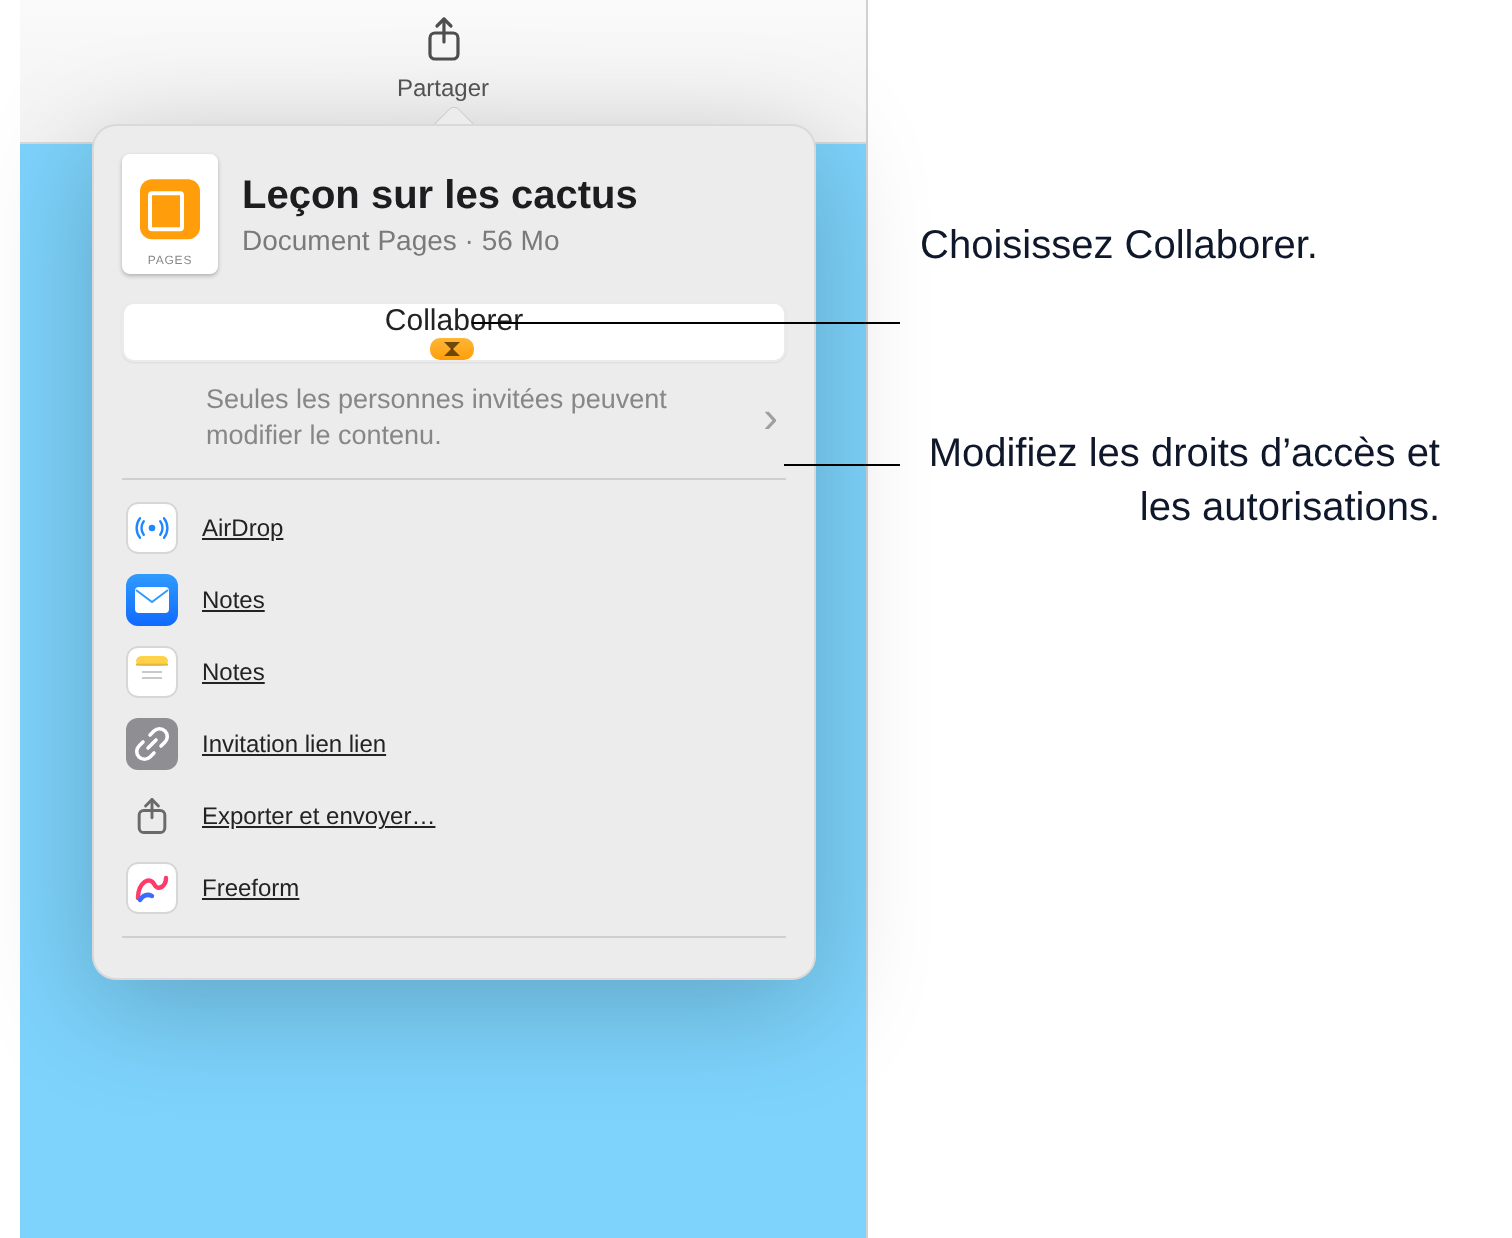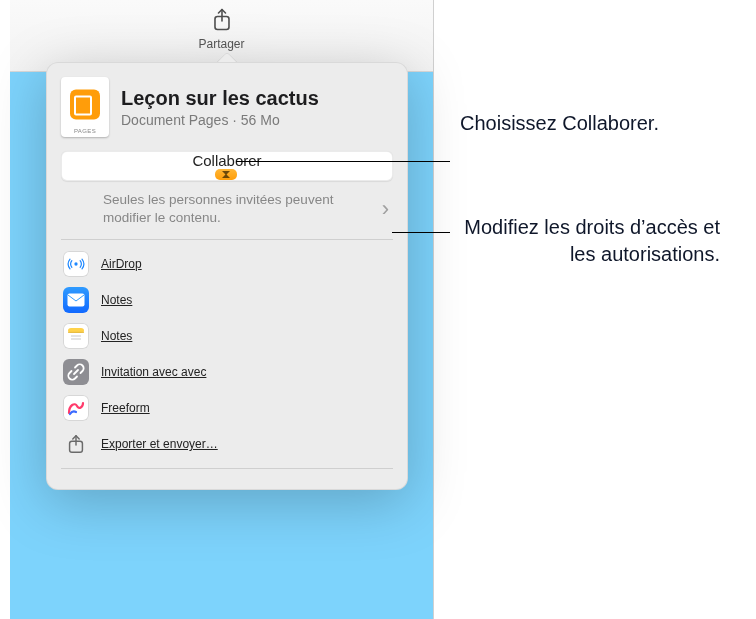--- a/index.html
+++ b/index.html
@@ -350,46 +350,46 @@
         <div class="share-row">
           <div class="icn icn-link">
             <svg width="18" height="18" viewBox="0 0 18 18">
                 <g stroke="#fff" stroke-width="1.8" fill="none" stroke-linecap="round">
                   <path d="M7 11 L11 7"></path>
                   <path d="M8 4.5 L10 2.5 A3 3 0 0 1 15.5 8 L13.5 10"></path>
                   <path d="M10 13.5 L8 15.5 A3 3 0 0 1 2.5 10 L4.5 8"></path>
                 </g>
               </svg>
           </div>
-          <div class="lbl">Invitation avec avec</div>
-        </div>
-
-        <div class="share-row">
-          <div class="icn icn-freeform">
-            <svg width="20" height="20" viewBox="0 0 20 20">
-                <path d="M3 15 C3 7 9 4 11 8 C13 12 17 9 17 5" stroke="#ff3b6b" stroke-width="2.2" fill="none" stroke-linecap="round"></path>
-                <path d="M4 16 C6 13 8 13 10 14" stroke="#3b6bff" stroke-width="2.2" fill="none" stroke-linecap="round"></path>
-              </svg>
-          </div>
-          <div class="lbl">Freeform</div>
+          <div class="lbl">Invitation lien lien</div>
         </div>
 
         <div class="share-row">
           <div class="icn icn-export">
             <svg viewBox="0 0 24 24">
                 <g fill="none" stroke="#6a6a6a" stroke-width="1.6" stroke-linecap="round" stroke-linejoin="round">
                   <path d="M12 3 L12 13"></path>
                   <path d="M8.5 6.5 L12 3 L15.5 6.5"></path>
                   <rect x="5" y="9" width="14" height="12" rx="2.5"></rect>
                 </g>
               </svg>
           </div>
           <div class="lbl">Exporter et envoyer…</div>
         </div>
 
+        <div class="share-row">
+          <div class="icn icn-freeform">
+            <svg width="20" height="20" viewBox="0 0 20 20">
+                <path d="M3 15 C3 7 9 4 11 8 C13 12 17 9 17 5" stroke="#ff3b6b" stroke-width="2.2" fill="none" stroke-linecap="round"></path>
+                <path d="M4 16 C6 13 8 13 10 14" stroke="#3b6bff" stroke-width="2.2" fill="none" stroke-linecap="round"></path>
+              </svg>
+          </div>
+          <div class="lbl">Freeform</div>
+        </div>
+
       </div>
 
       <div class="divider"></div>
 
 
     </div>
   </div>
 </div>
 
 <div class="callout-line" style="left:236px; top:161px; width:214px;"></div>

